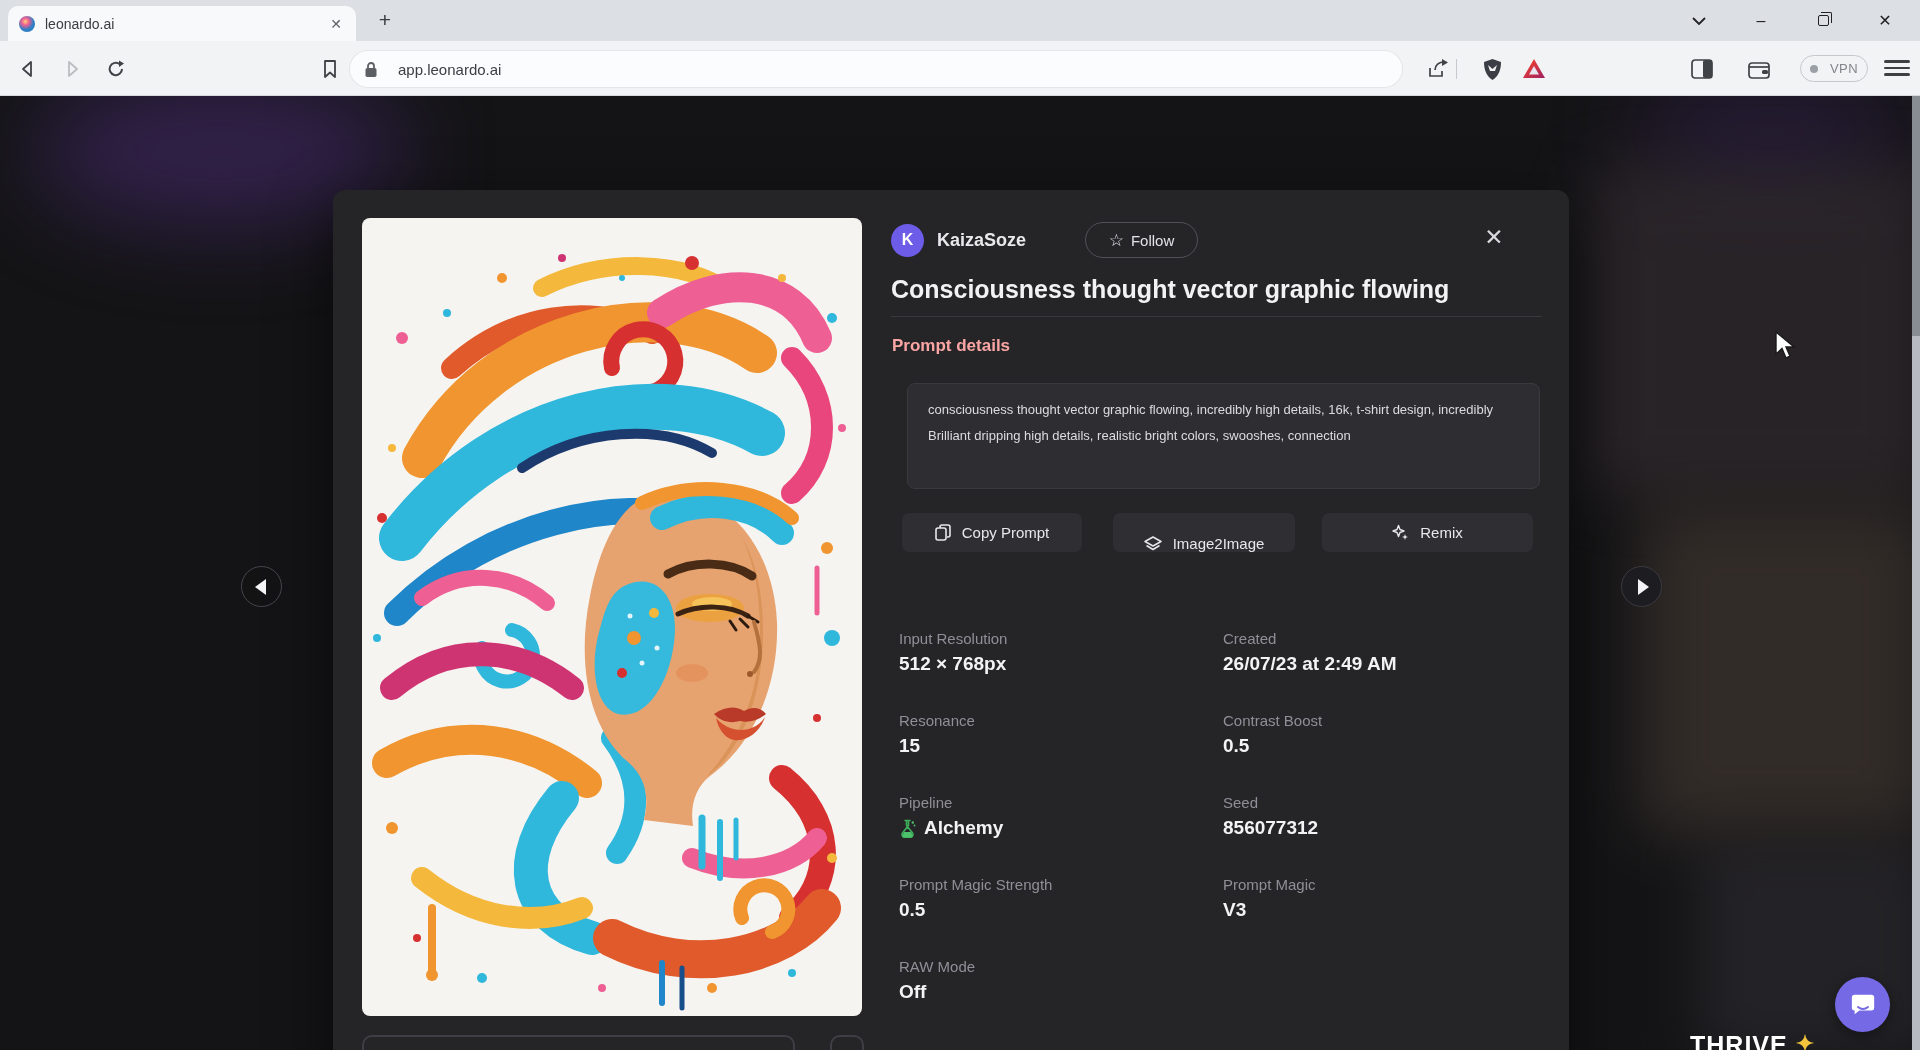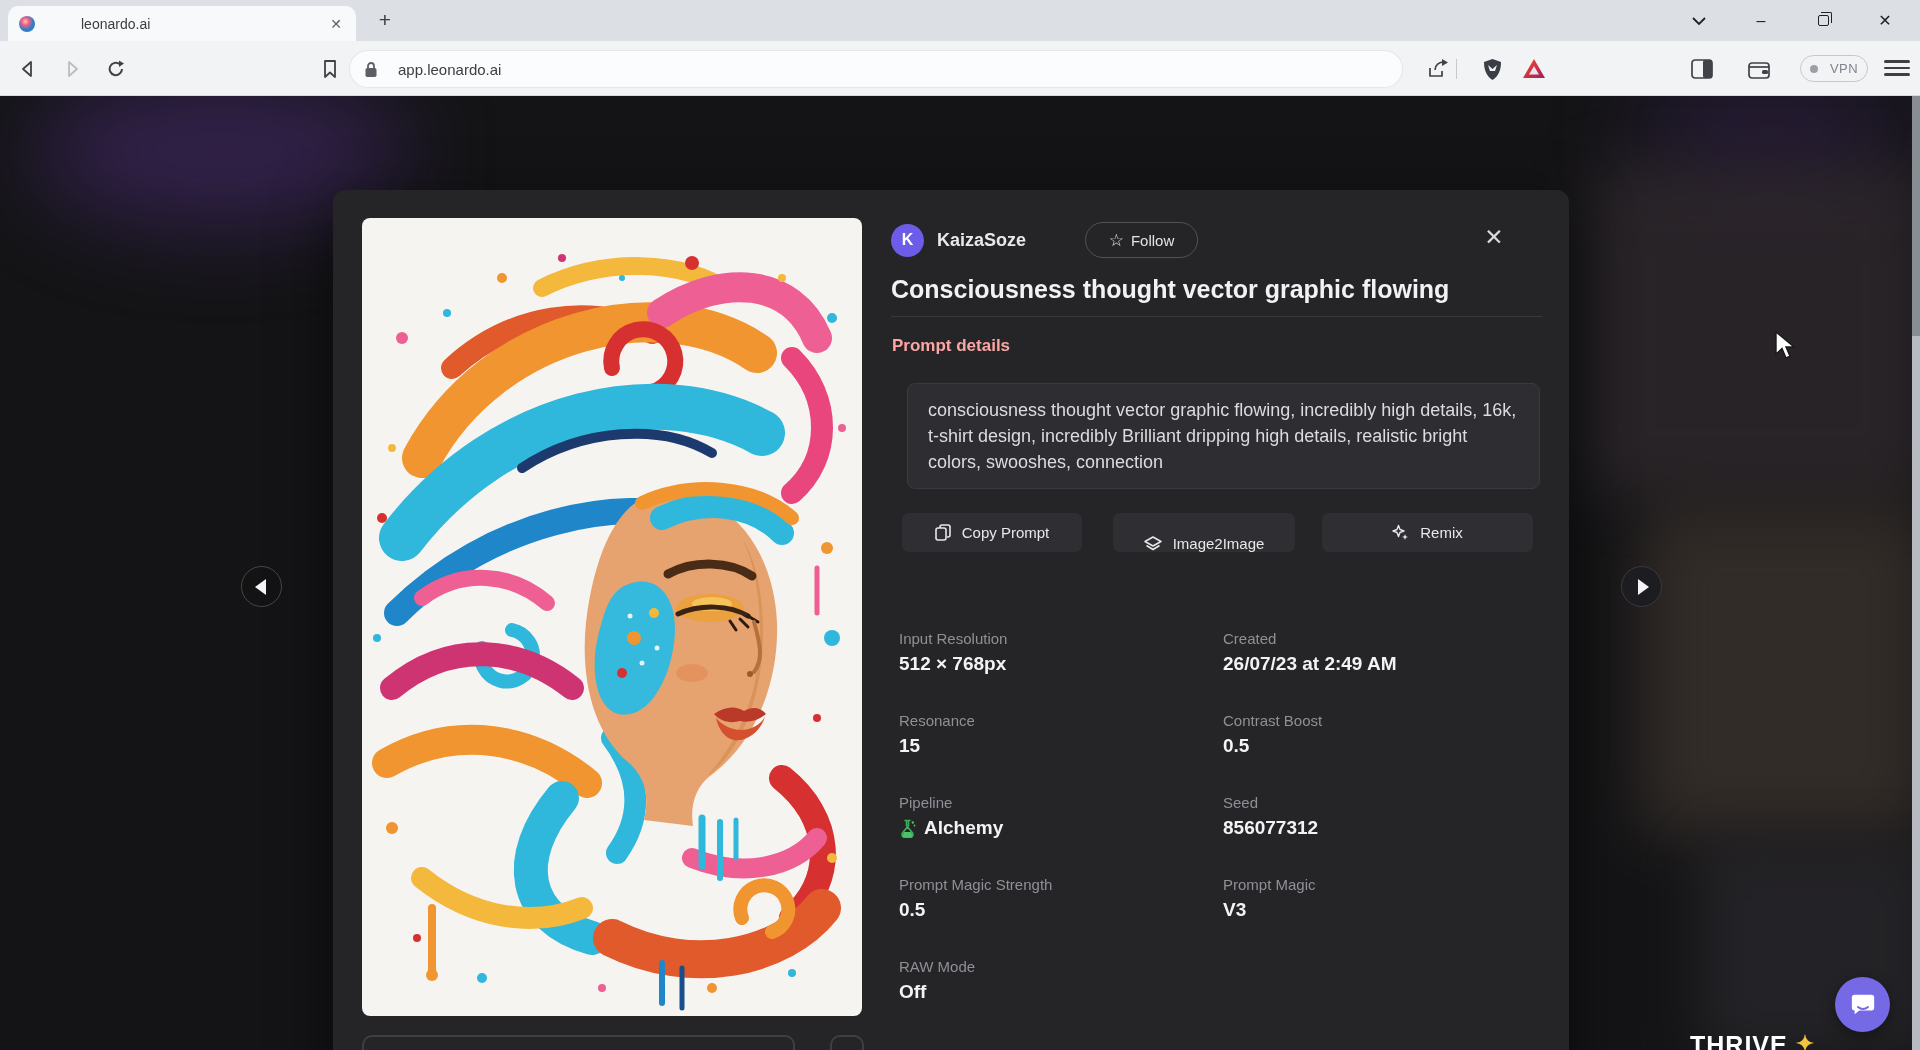--- a/index.html
+++ b/index.html
@@ -2,21 +2,21 @@
 <html><head>
 <meta charset="utf-8">
 <style>
   * { margin:0; padding:0; box-sizing:border-box; }
   html,body { width:1920px; height:1050px; overflow:hidden; background:#151517;
               font-family:"Liberation Sans", sans-serif; }
 
   
   .tabbar { position:absolute; left:0; top:0; width:1920px; height:41px; background:#dce0e5; }
   .tab { position:absolute; left:8px; top:6px; width:348px; height:35px; background:#f8f9fa;
-         border-radius:10px 10px 0 0; display:flex; align-items:center; padding:0 10px;gap:36px; }
+         border-radius:10px 10px 0 0; display:flex; align-items:center; padding:0 10px; }
   .tab-title { font-size:14px; color:#3a3d41; margin-left:9px; flex:1; white-space:nowrap; overflow:hidden; }
   .tab-close { font-size:14px; color:#5f6368; padding:2px 4px; }
   .newtab-btn { position:absolute; left:372px; top:8px; width:26px; height:26px; text-align:center;
                 line-height:24px; font-size:21px; color:#3c4043; border-radius:50%; }
   .win-controls { position:absolute; right:4px; top:0; height:41px; display:flex; }
   .win-btn { width:62px; height:41px; display:flex; align-items:center; justify-content:center; color:#202124; }
   .glyph { font-size:16px; color:#202124; }
   .restore-box { width:11px; height:11px; border:1.5px solid #202124; border-radius:2px; position:relative; }
   .restore-box::before { content:""; position:absolute; left:2px; top:-4px; width:10px; height:10px;
                          border-top:1.5px solid #202124; border-right:1.5px solid #202124; border-radius:0 2px 0 0; }
@@ -67,21 +67,21 @@
                 color:#e3e3e7; background:transparent; }
   .follow-star { font-size:17px; color:#e3e3e7; }
   .follow-label { font-size:15px; }
   .modal-close { position:absolute; right:34px; top:34px; width:28px; height:28px; color:#dadade;
                  font-size:23px; line-height:26px; text-align:center; }
   .modal-title { position:absolute; left:0; top:85px; font-size:25px; font-weight:700; color:#f2f2f4; }
   .title-divider { position:absolute; left:0; top:126px; width:651px; height:1px; background:#38383d; }
   .prompt-heading { position:absolute; left:1px; top:146px; font-size:17px; font-weight:700; color:#fca5a5; }
   .prompt-box { position:absolute; left:16px; top:193px; width:633px; height:106px; background:#2e2e32;
                 border:1px solid #39393e; border-radius:8px; padding:13px 20px; }
-  .prompt-text { font-size:18px; line-height:26px; color:#dcdce0; }
+  .prompt-text { font-size:13px; line-height:26px; color:#dcdce0; }
   .actions { position:absolute; left:11px; top:323px; width:640px; display:flex; }
   .action-btn { height:39px; background:#2e2e33; border-radius:7px; display:flex; align-items:center;
                 justify-content:center; gap:11px; color:#e8e8ea; font-size:15px; }
   .btn-copy   { width:180px; margin-right:31px; }
   .btn-i2i    { width:182px; margin-right:27px;align-items:flex-end; }
   .btn-remix  { width:211px; }
 
   .details { position:absolute; left:8px; top:440px; width:651px; display:grid;
              grid-template-columns:324px 327px; grid-auto-rows:82px; }
   .detail-label { font-size:15px; color:#8f8f97; }

